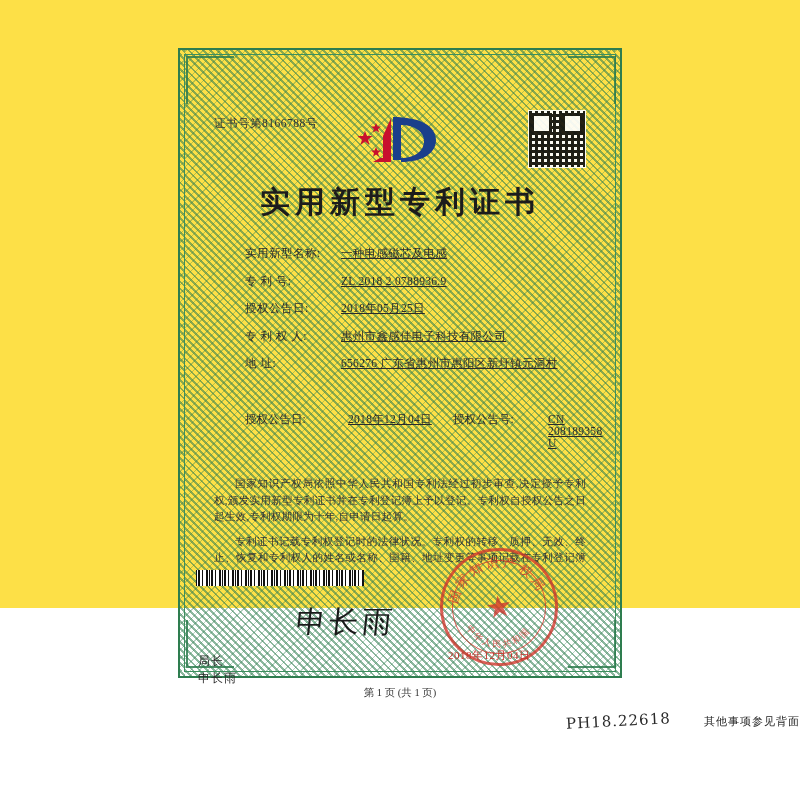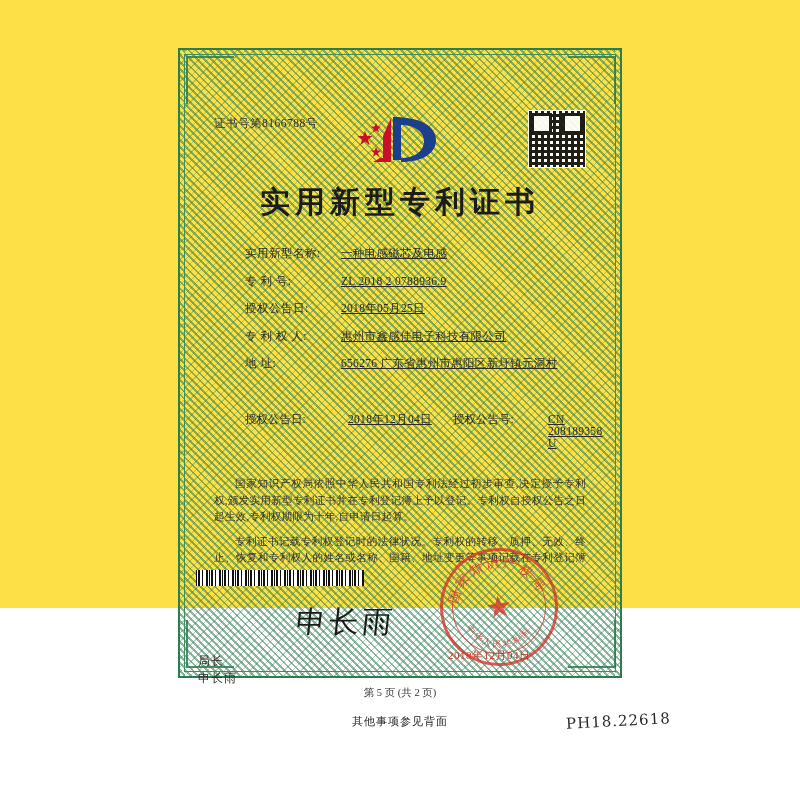--- a/index.html
+++ b/index.html
@@ -251,21 +251,21 @@
     left: 0; right: 0;
     top: 686px;
     text-align: center;
     font-size: 10.5px;
     color: #333;
   }
   .footnote {
     position: absolute;
     left: 0; right: 0;
     top: 714px;
-    text-align: center;
+    text-align: right;
     font-size: 11px;
     color: #222;
     letter-spacing: 1px;
   }
   .handwritten-code {
     position: absolute;
     left: 566px;
     top: 712px;
     font-size: 15px;
     font-family: "DejaVu Serif", serif;
@@ -359,17 +359,17 @@
     </svg>
   </div>
   <div class="seal-date">2018年12月04日</div>
 
   <div class="sig-label">
     <div>局长</div>
     <div>申长雨</div>
   </div>
   <div class="sig-hand">申长雨</div>
 
-  <div class="page-no">第 5 页 (共 2 页)</div>
+  <div class="page-no">第 1 页 (共 1 页)</div>
   <div class="footnote">其他事项参见背面</div>
   <div class="handwritten-code">PH18.22618</div>
 
 </div>
 
 </body></html>

